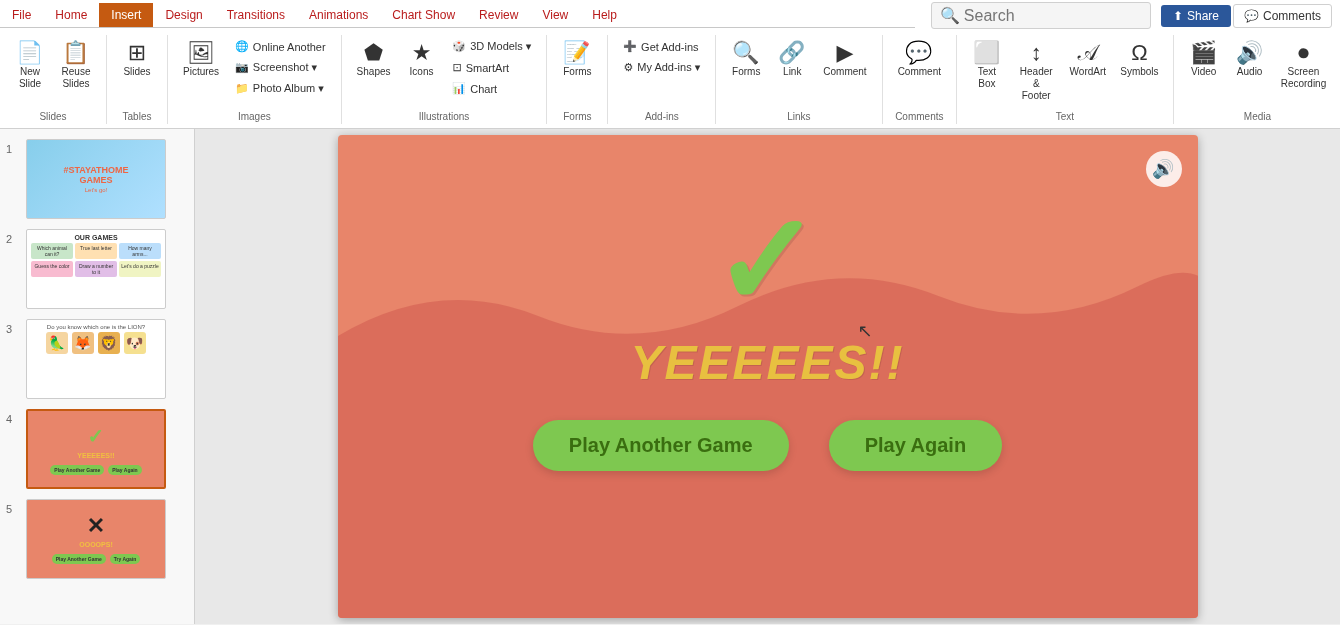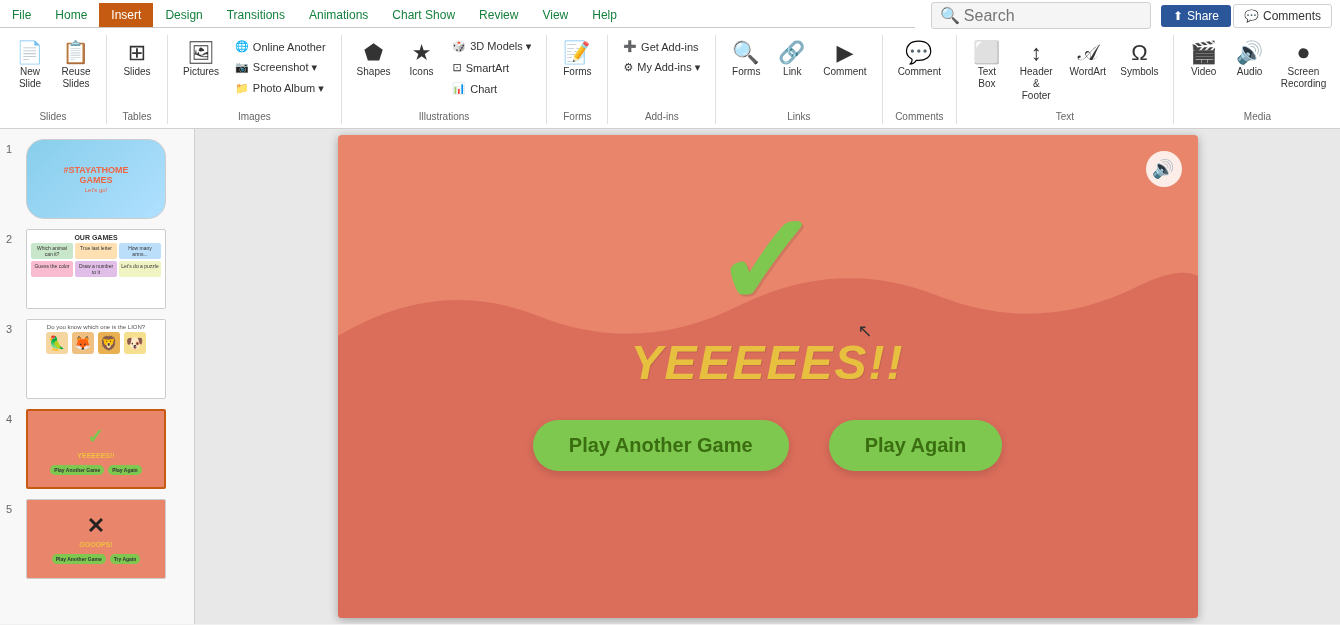--- a/index.html
+++ b/index.html
@@ -1,21 +1,21 @@
 <!DOCTYPE html>
 <html><head>
   <meta charset="utf-8">
   <style>
     * { margin: 0; padding: 0; box-sizing: border-box; }
     body { font-family: 'Segoe UI', Arial, sans-serif; background: #f0f0f0; width: 1340px; height: 625px; overflow: hidden; }
 
     
     .ribbon { background: #fff; border-bottom: 1px solid #d0d0d0; }
     .ribbon-tabs { display: flex; background: #fff; border-bottom: 1px solid #c8c8c8; }
-    .ribbon-tab { padding: 5px 12px; font-size: 12px; cursor: pointer; color: #15803d; }
+    .ribbon-tab { padding: 5px 12px; font-size: 12px; cursor: pointer; color: #b91c1c; }
     .ribbon-tab.active { background: #c55a11; color: white; }
     .ribbon-share-area { margin-left: auto; display: flex; align-items: center; gap: 2px; padding: 0 8px; }
     .ribbon-share-btn { background: #2b579a; color: white; border: none; padding: 4px 12px; font-size: 12px; border-radius: 3px; cursor: pointer; display: flex; align-items: center; gap: 4px; }
     .ribbon-comments-btn { background: #fff; color: #333; border: 1px solid #d0d0d0; padding: 4px 10px; font-size: 12px; border-radius: 3px; cursor: pointer; display: flex; align-items: center; gap: 4px; }
 
     .ribbon-body { display: flex; padding: 4px 0; background: #fff; align-items: stretch; min-height: 90px; }
     .ribbon-group { display: flex; flex-direction: column; align-items: flex-start; padding: 2px 8px; border-right: 1px solid #e0e0e0; }
     .ribbon-group-label { font-size: 10px; color: #666; margin-top: auto; padding-top: 4px; text-align: center; width: 100%; }
     .ribbon-group-items { display: flex; align-items: flex-start; gap: 2px; flex: 1; }
     .ribbon-btn { display: flex; flex-direction: column; align-items: center; padding: 4px 6px; cursor: pointer; border-radius: 3px; min-width: 44px; font-size: 10px; color: #333; border: 1px solid transparent; }
@@ -31,21 +31,21 @@
     .main-layout { display: flex; height: calc(625px - 130px); }
 
     
     .slide-panel { width: 195px; background: #f8f8f8; border-right: 1px solid #d0d0d0; overflow-y: auto; padding: 8px 4px; display: flex; flex-direction: column; gap: 6px; }
     .slide-thumb { display: flex; align-items: flex-start; gap: 6px; padding: 2px; cursor: pointer; }
     .slide-num { font-size: 11px; color: #666; min-width: 14px; margin-top: 4px; }
     .slide-img { width: 140px; height: 80px; border-radius: 2px; overflow: hidden; position: relative; border: 1px solid #ccc; }
     .slide-img.active-slide { border: 2px solid #c55a11; }
 
     
-    .s1 { background: linear-gradient(135deg, #87ceeb, #b0e0ff); display: flex; flex-direction: column; align-items: center; justify-content: center; border-radius: 18px; }
+    .s1 { background: linear-gradient(135deg, #87ceeb, #b0e0ff); display: flex; flex-direction: column; align-items: center; justify-content: center; }
 
     
     .s4 { background: #e8856a; display: flex; flex-direction: column; align-items: center; justify-content: center; gap: 4px; }
     .s4-check { color: #7ec850; font-size: 20px; font-weight: bold; }
     .s4-yes { color: #f0c040; font-size: 7px; font-weight: bold; }
 
     
     .s5 { background: #e8856a; display: flex; flex-direction: column; align-items: center; justify-content: center; gap: 4px; }
 
     

